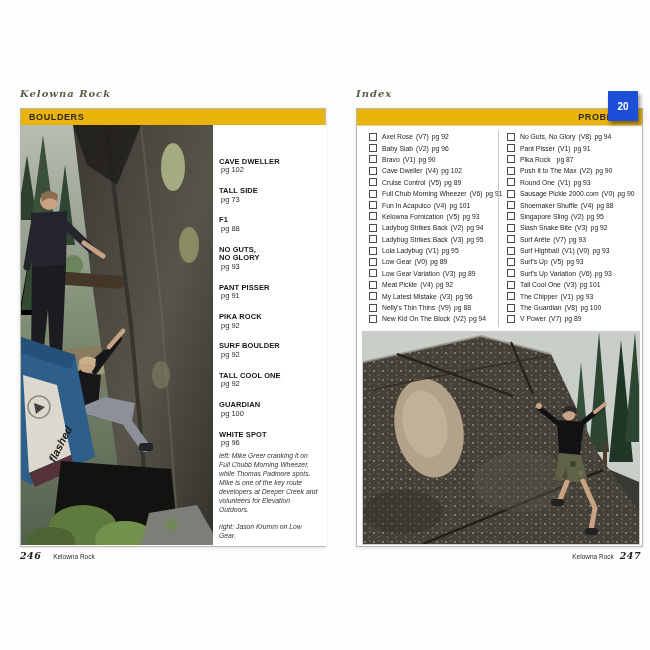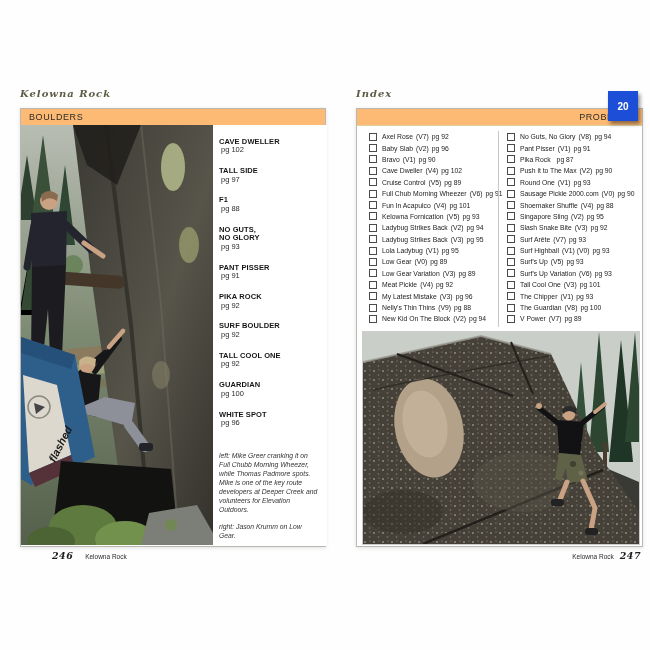--- a/index.html
+++ b/index.html
@@ -8,35 +8,35 @@
   .page{position:absolute;top:88px;height:480px;}
   #leftPage{left:20px;width:306px;}
   #rightPage{left:356px;width:287px;}
 
   .script-header{font-family:"DejaVu Serif",serif;font-style:italic;font-weight:bold;
                  font-size:10px;letter-spacing:1px;color:#5d5c46;height:14px;}
   #rightPage .script-header{padding-right:48px;}
 
   .content-box{position:absolute;top:20px;left:0;right:0;height:437px;
                border:1px solid #b9b9b2;background:#ffffff;box-shadow:0 1px 4px rgba(0,0,0,.12);}
-  .banner{height:16px;line-height:16px;background:#fdba74;border-bottom:1px solid #ddd3a0;
-          font-weight:normal;font-size:9px;letter-spacing:.6px;color:#2e2c26;}
+  .banner{height:16px;line-height:16px;background:#eab308;border-bottom:1px solid #ddd3a0;
+          font-weight:bold;font-size:9px;letter-spacing:.6px;color:#2e2c26;}
   .banner.left-al{padding-left:8px;}
   .banner.right-al{text-align:right;padding-right:8px;}
 
   .chapter-tab{position:absolute;left:252px;top:3px;width:30px;height:30px;background:#1d4ed8;
                color:#fff;font-weight:bold;font-size:10px;display:flex;align-items:center;
                justify-content:center;box-shadow:2px 3px 4px rgba(0,0,0,.45);z-index:5;}
 
   .photo{position:absolute;display:block;}
   #leftPhoto{left:0;top:16px;}
   #rightPhoto{left:5px;top:222px;border:1px solid #ccc;}
 
   .boulder-col{position:absolute;left:192px;top:16px;width:114px;height:421px;background:#fff;}
-  .boulder-list{margin-top:4px;padding-left:6px;}
+  .boulder-list{margin-top:24px;padding-left:6px;}
   .b-item{font-size:7.5px;line-height:8.6px;margin-bottom:3.6px;white-space:pre-line;}
   .b-name{font-weight:bold;color:#151515;letter-spacing:.1px;}
   .b-pg{color:#2b2b2b;margin-left:2px;}
 
   .caption{position:absolute;left:6px;top:326px;width:100px;font-style:italic;
            font-size:6.8px;line-height:9px;color:#333;}
   .caption p{margin:0 0 8px 0;}
 
   .problems{position:absolute;top:22px;left:0;right:0;height:200px;}
   .p-col{position:absolute;top:0;}
@@ -44,21 +44,21 @@
   #pcol2{left:150px;width:132px;}
   .col-divider{position:absolute;left:141px;top:0;width:1px;height:196px;background:#c7c7c7;}
   .p-row{display:flex;align-items:center;height:11.4px;}
   .cb{flex:0 0 auto;width:6px;height:6px;border:1px solid #4a4a4a;background:#fff;margin-right:5px;}
   .p-label{font-size:6.8px;color:#222;white-space:nowrap;}
   .p-grade{margin-left:3px;}
   .p-pg{margin-left:3px;}
 
   .footer{position:absolute;top:462px;left:0;right:0;font-size:6.5px;color:#2b2b2b;}
   .pagenum{font-family:"DejaVu Serif",serif;font-style:italic;font-weight:bold;font-size:9.5px;
-           color:#1c1c1c;letter-spacing:.5px;margin-left:32px;}
+           color:#1c1c1c;letter-spacing:.5px;}
   .footer-left .foot-title{margin-left:10px;}
   .footer-right{text-align:right;padding-right:2px;}
   .footer-right .pagenum{margin-left:4px;}
 </style>
 </head>
 <body>
 
 <div class="canvas">
 
   <div class="page" id="leftPage">
@@ -164,21 +164,21 @@
       <div class="boulder-col">
         <div class="boulder-list">
 
             <div class="b-item">
               <span class="b-name">CAVE DWELLER</span>
               <span class="b-pg">pg 102</span>
             </div>
 
             <div class="b-item">
               <span class="b-name">TALL SIDE</span>
-              <span class="b-pg">pg 97</span>
+              <span class="b-pg">pg 73</span>
             </div>
 
             <div class="b-item">
               <span class="b-name">F1</span>
               <span class="b-pg">pg 88</span>
             </div>
 
 
             <div class="b-item">
               <span class="b-name">NO GUTS,

